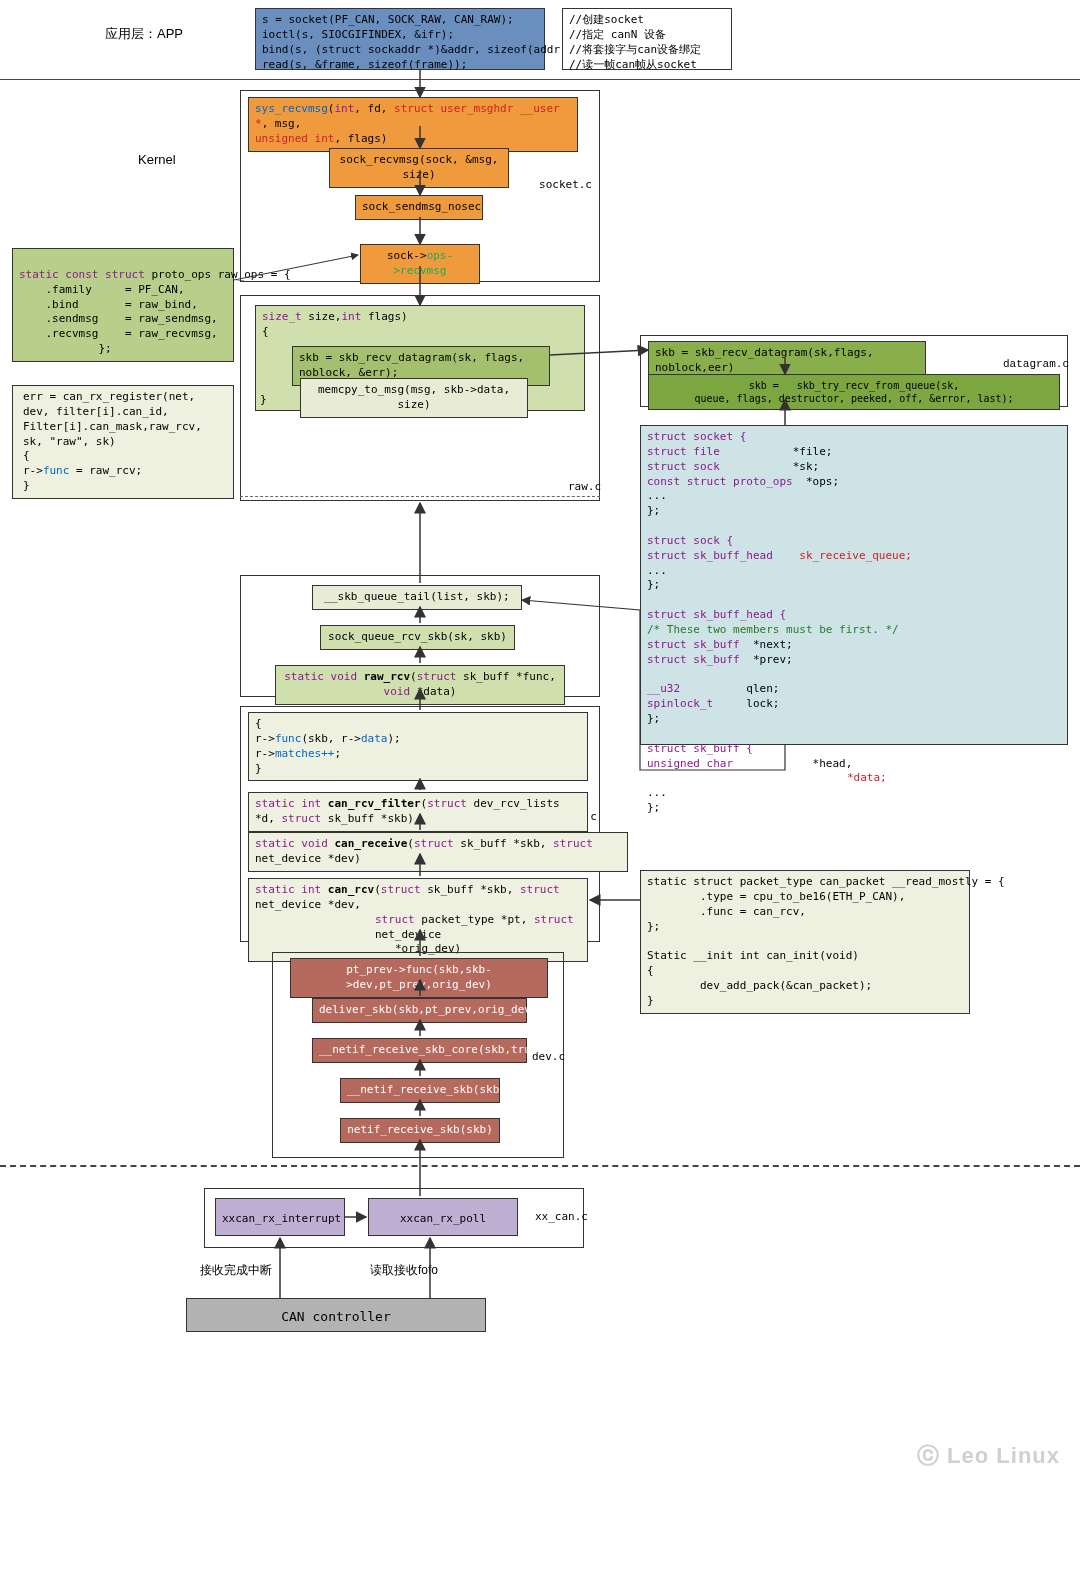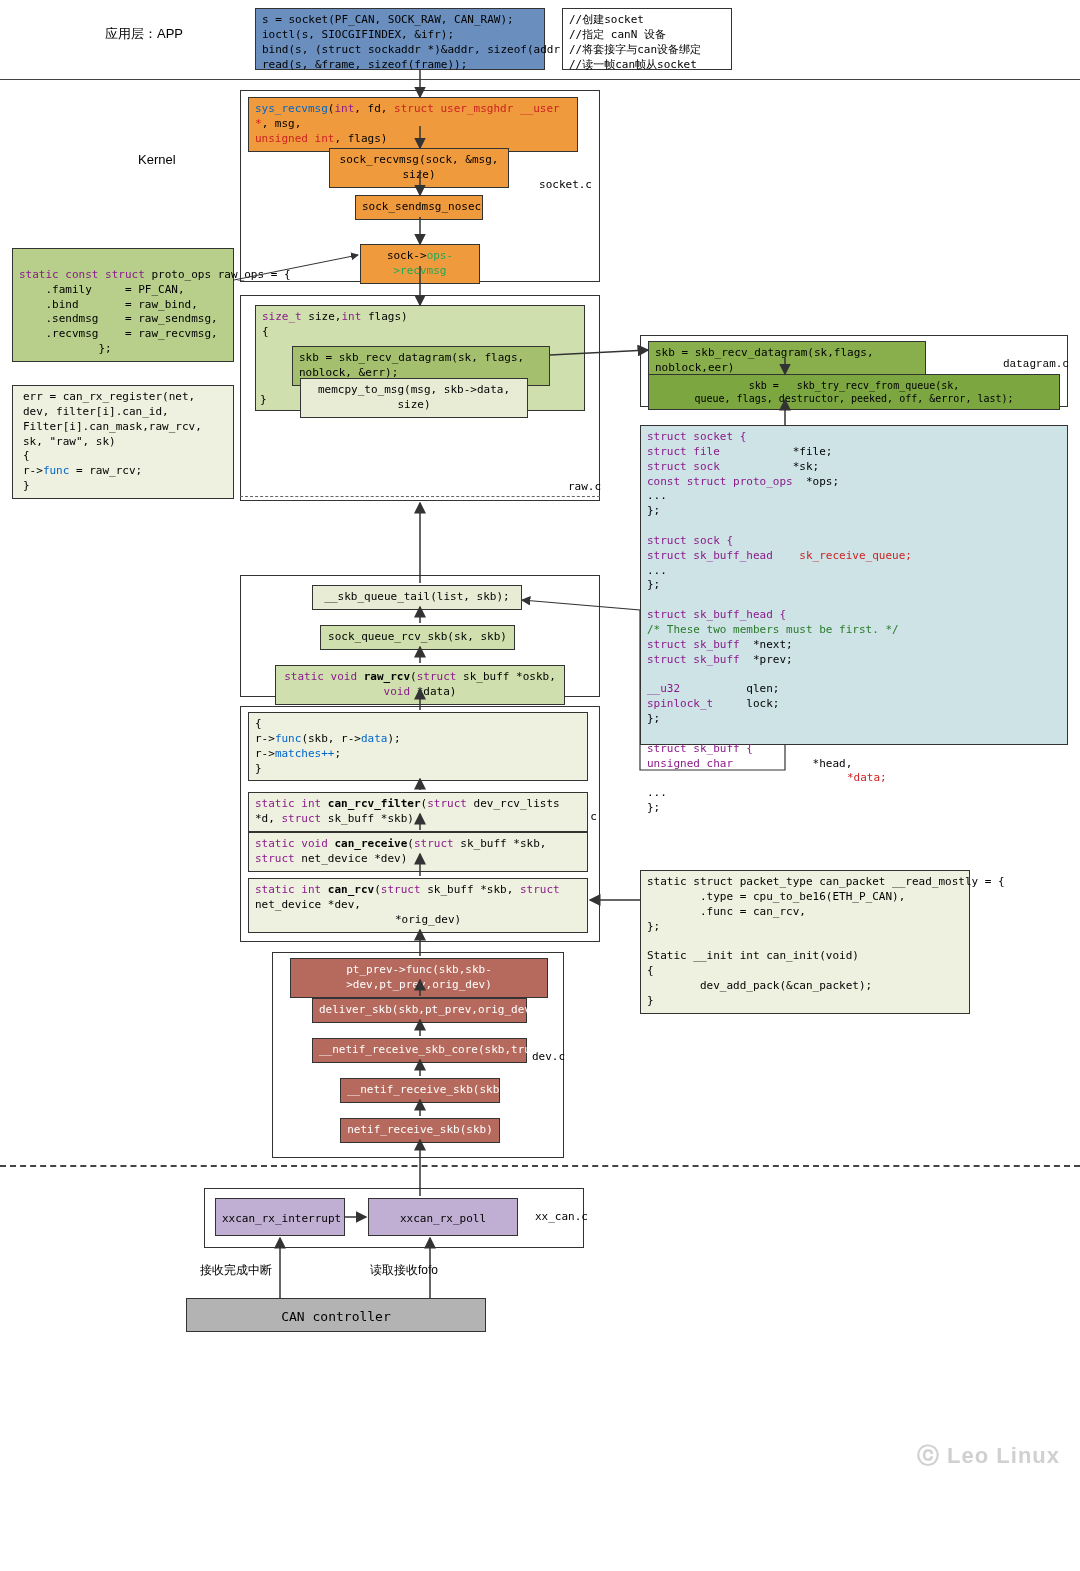--- a/index.html
+++ b/index.html
@@ -133,40 +133,41 @@
   <div><span class="kw">        unsigned char</span>&nbsp;&nbsp;&nbsp;&nbsp;&nbsp;&nbsp;&nbsp;&nbsp;&nbsp;&nbsp;&nbsp;&nbsp;<span>*head,</span></div>
   <div style="padding-left:200px" class="red">*data;</div>
   <div>            ...</div>
   <div>};</div>
 </div>
 
 <div class="big-frame" style="left:240px; top:575px; width:360px; height:122px;"></div>
 <div class="box cream2" style="left:312px; top:585px; width:210px; text-align:center">__skb_queue_tail(list, skb);</div>
 <div class="box greenC" style="left:320px; top:625px; width:195px; text-align:center">sock_queue_rcv_skb(sk, skb)</div>
 <div class="box greenC" style="left:275px; top:665px; width:290px; text-align:center">
-  <span class="kw">static void </span><b>raw_rcv</b><span>(</span><span class="kw">struct</span><span> sk_buff *oskb, </span><span class="kw">void</span><span> *data)</span>
+  <span class="kw">static void </span><b>raw_rcv</b><span>(</span><span class="kw">struct</span><span> sk_buff *func, </span><span class="kw">void</span><span> *data)</span>
 </div>
 
 <div class="big-frame" style="left:240px; top:706px; width:360px; height:236px;"></div>
 <div class="frame-label" style="left:544px; top:810px;">af_can.c</div>
 
 <div class="box cream" style="left:248px; top:712px; width:340px;">
   <div>{</div>
   <div><span>        r-&gt;</span><span class="kw2">func</span><span>(skb, r-&gt;</span><span class="kw2">data</span><span>);</span></div>
   <div><span>        r-&gt;</span><span class="kw2">matches++</span><span>;</span></div>
   <div>}</div>
 </div>
 <div class="box cream" style="left:248px; top:792px; width:340px;">
   <span class="kw">static int </span><b>can_rcv_filter</b><span>(</span><span class="kw">struct</span><span> dev_rcv_lists *d, </span><span class="kw">struct</span><span> sk_buff *skb)</span>
 </div>
-<div class="box cream" style="left:248px; top:832px; width:340px;">
+<div class="box cream" style="left:248px; top:832px; width:380px;">
   <span class="kw">static void </span><b>can_receive</b><span>(</span><span class="kw">struct</span><span> sk_buff *skb, </span><span class="kw">struct</span><span> net_device *dev)</span>
 </div>
 <div class="box cream" style="left:248px; top:878px; width:340px;">
   <div><span class="kw">static int </span><b>can_rcv</b><span>(</span><span class="kw">struct</span><span> sk_buff *skb, </span><span class="kw">struct</span><span> net_device *dev,</span></div>
+  <div style="padding-left:120px"><span class="kw">struct</span><span> packet_type *pt, </span><span class="kw">struct</span><span> net_device</span></div>
   <div style="padding-left:140px">*orig_dev)</div>
 </div>
 
 <div class="box cream" style="left:640px; top:870px; width:330px; white-space:pre;">static struct packet_type can_packet __read_mostly = {
         .type = cpu_to_be16(ETH_P_CAN),
         .func = can_rcv,
 };
 
 Static __init int can_init(void)
 {

